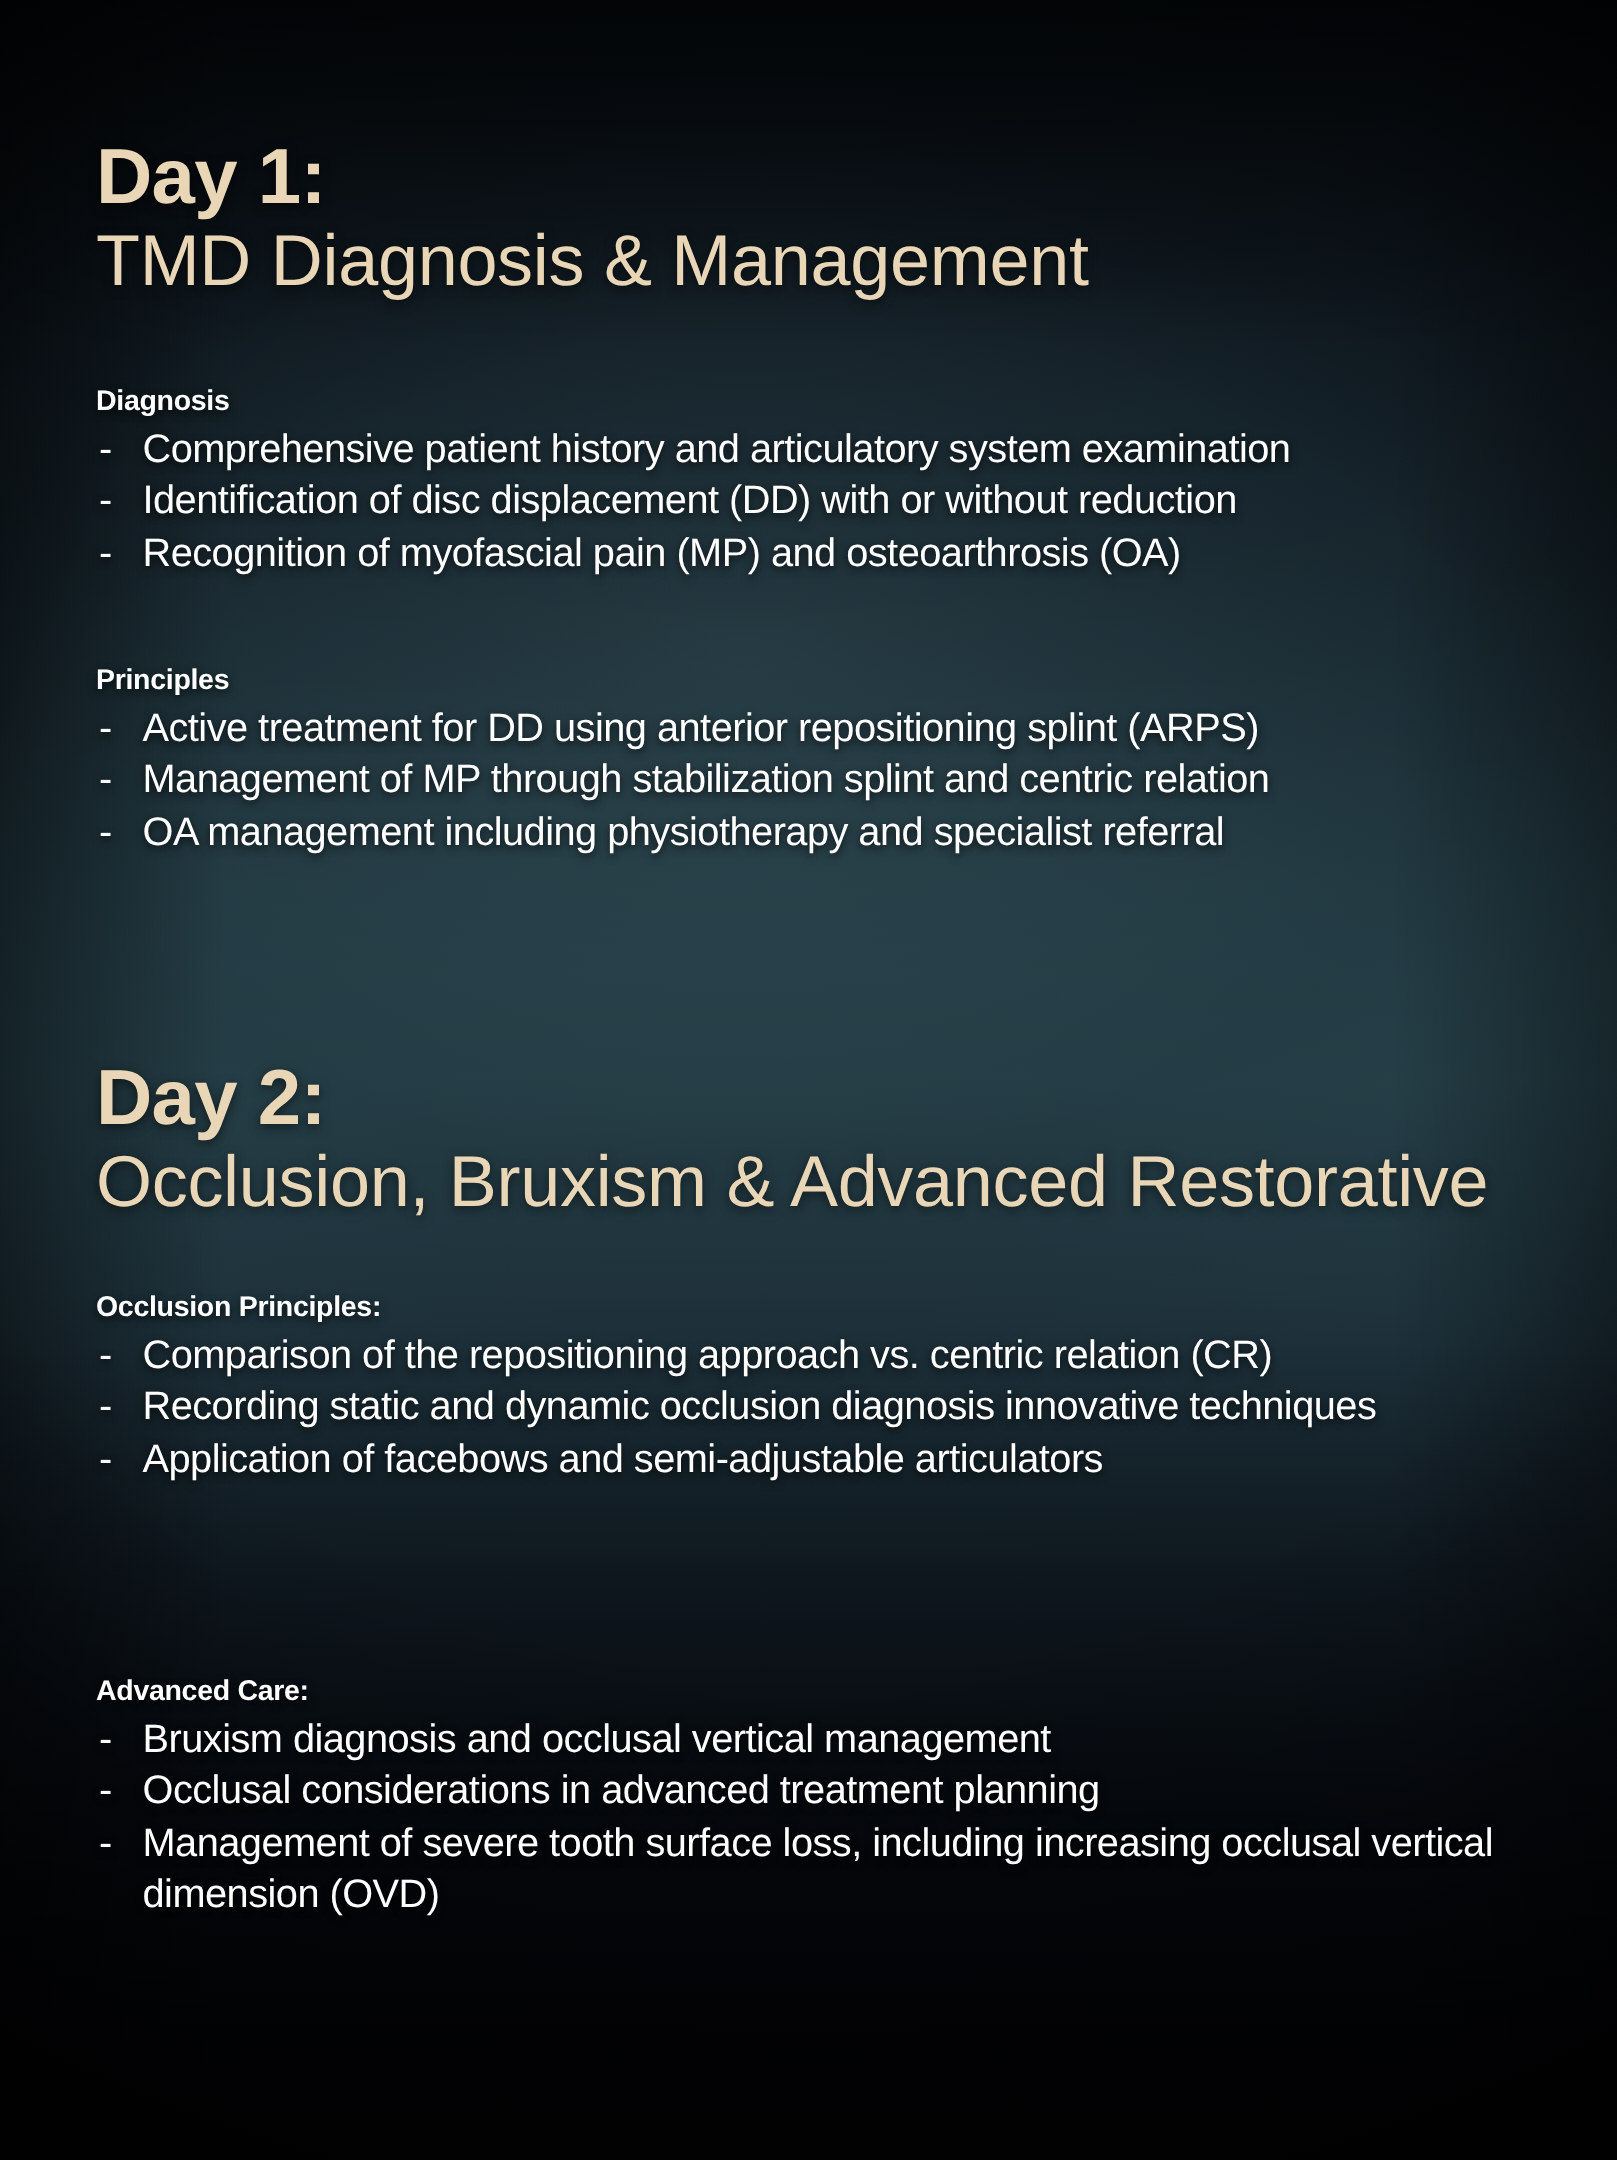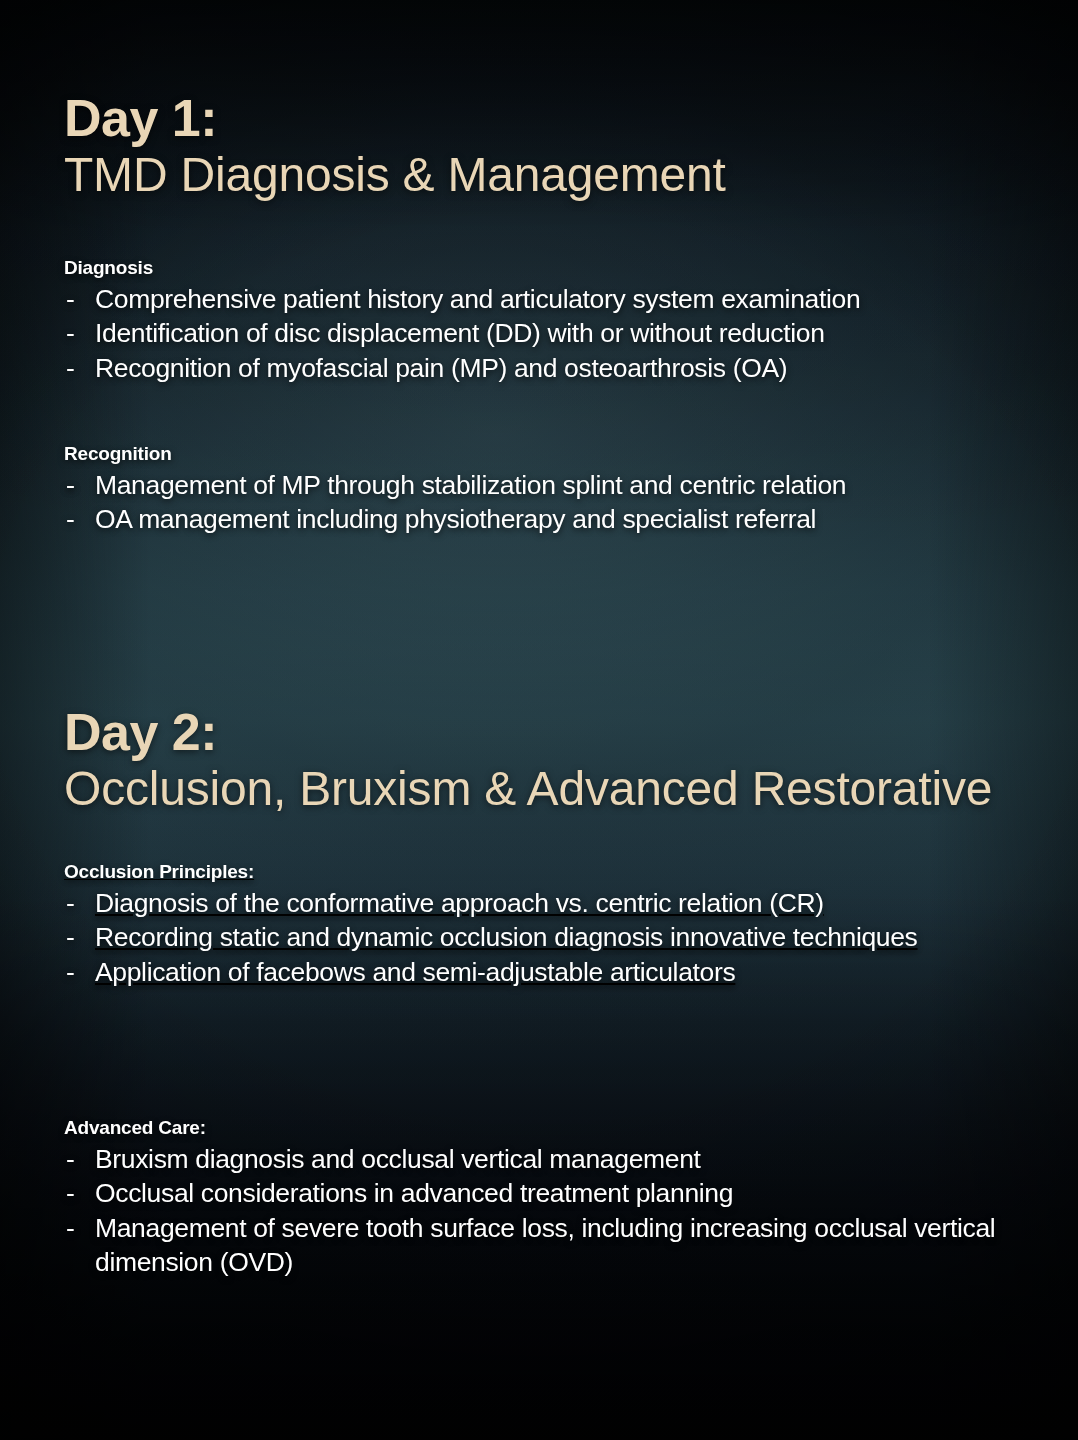--- a/index.html
+++ b/index.html
@@ -469,37 +469,37 @@
     <div class="sec" style="top:258px;">
       <div class="sec-head">Diagnosis</div>
       <ul class="bullets">
         <li><span class="dash">-</span><span>Comprehensive patient history and articulatory system examination</span></li>
         <li><span class="dash">-</span><span>Identification of disc displacement (DD) with or without reduction</span></li>
         <li><span class="dash">-</span><span>Recognition of myofascial pain (MP) and osteoarthrosis (OA)</span></li>
       </ul>
     </div>
 
     <div class="sec" style="top:444px;">
-      <div class="sec-head">Recognition</div>
+      <div class="sec-head">Principles</div>
       <ul class="bullets">
-        <li><span class="dash">-</span></li>
+        <li><span class="dash">-</span><span>Active treatment for DD using anterior repositioning splint (ARPS)</span></li>
         <li><span class="dash">-</span><span>Management of MP through stabilization splint and centric relation</span></li>
         <li><span class="dash">-</span><span>OA management including physiotherapy and specialist referral</span></li>
       </ul>
     </div>
 
     <div class="day-block" style="top:706px;">
       <div class="day-num">Day 2:</div>
       <div class="day-sub">Occlusion, Bruxism &amp; Advanced Restorative</div>
     </div>
 
-    <div class="sec" style="top:862px;text-decoration:underline;">
+    <div class="sec" style="top:862px;">
       <div class="sec-head">Occlusion Principles:</div>
       <ul class="bullets">
-        <li><span class="dash">-</span><span>Diagnosis of the conformative approach vs. centric relation (CR)</span></li>
+        <li><span class="dash">-</span><span>Comparison of the repositioning approach vs. centric relation (CR)</span></li>
         <li style="max-width:940px;"><span class="dash">-</span><span>Recording static and dynamic occlusion diagnosis innovative techniques</span></li>
         <li><span class="dash">-</span><span>Application of facebows and semi-adjustable articulators</span></li>
       </ul>
     </div>
 
     <div class="sec" style="top:1118px;">
       <div class="sec-head">Advanced Care:</div>
       <ul class="bullets">
         <li><span class="dash">-</span><span>Bruxism diagnosis and occlusal vertical management</span></li>
         <li><span class="dash">-</span><span>Occlusal considerations in advanced treatment planning</span></li>

